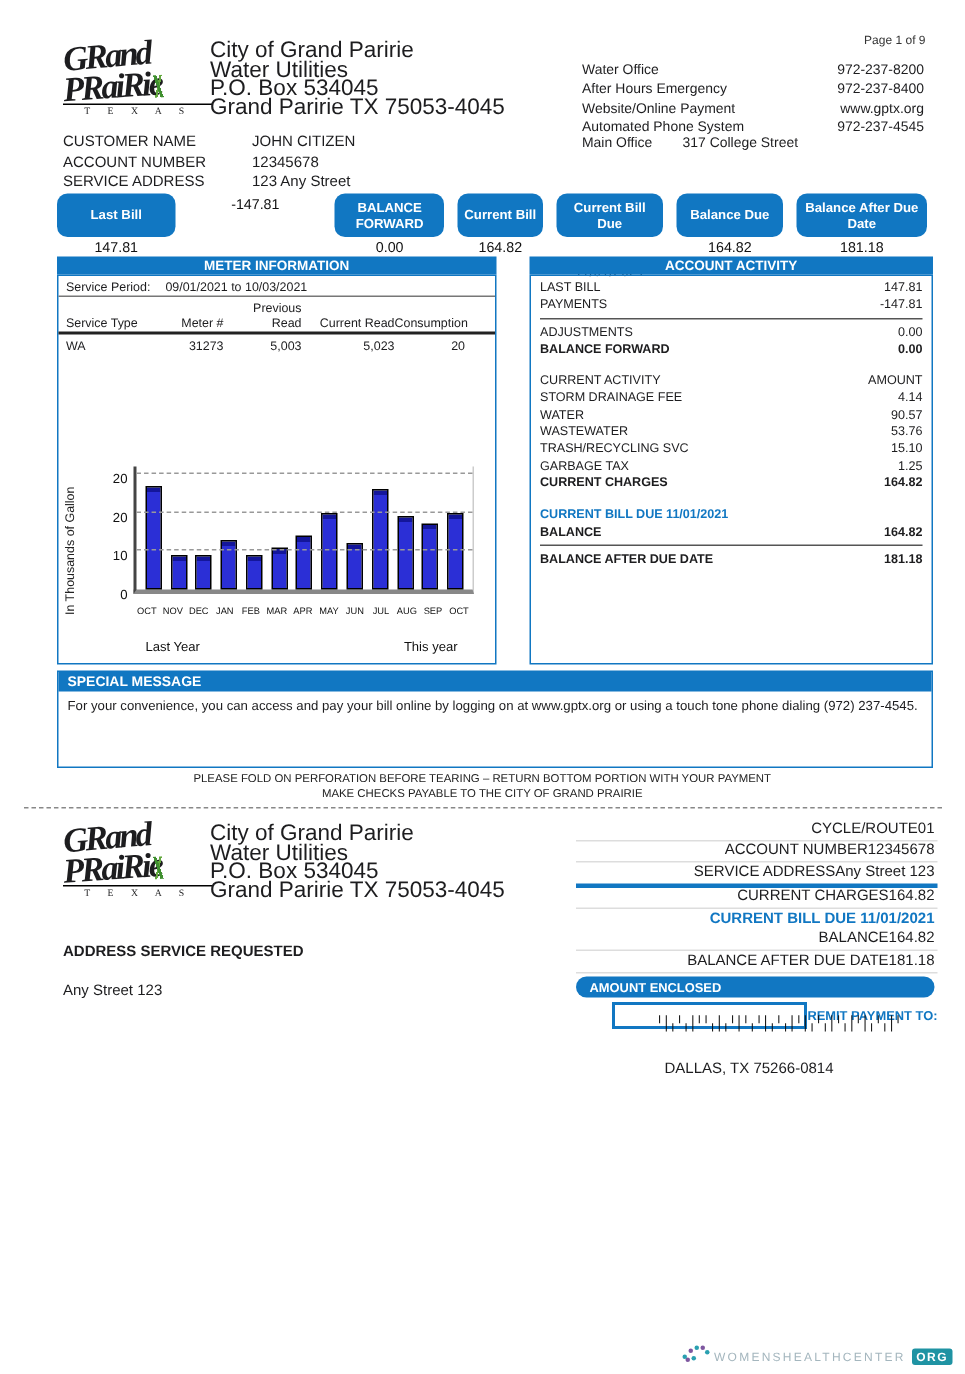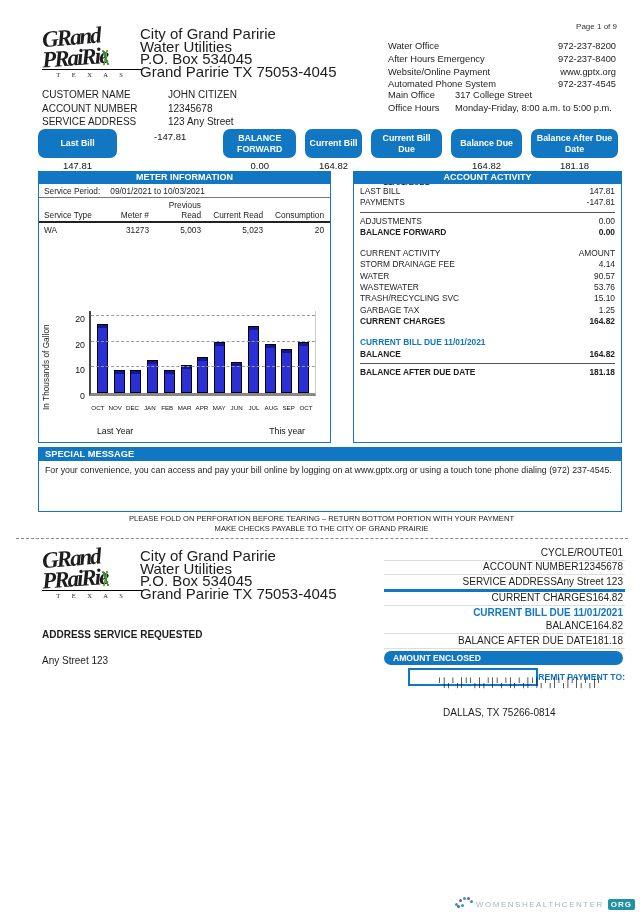--- a/index.html
+++ b/index.html
@@ -47,21 +47,21 @@
   .sec-body{border:1px solid #1177c2;height:260px;position:relative;box-sizing:border-box;}
 
   
   .svc-period{display:flex;gap:10px;font-size:8.3px;padding:2px 5px 1px;border-bottom:1px solid #777;}
   #m-head{display:flex;align-items:flex-end;font-size:8.3px;padding:2px 5px 1px;border-bottom:2px solid #222;}
   #m-row{display:flex;font-size:8.3px;padding:2px 5px;}
   .mc0{width:57px;text-align:left;}
   .mc1{width:48px;text-align:right;}
   .mc2{width:52px;text-align:right;}
   .mc3{width:62px;text-align:right;}
-  .mc4{width:61px;text-align:right;}
+  .mc4{width:47px;text-align:right;}
 
   
   #chart{position:absolute;left:2px;top:114px;width:286px;height:142px;}
   #ylabel{position:absolute;left:10px;bottom:30px;transform:rotate(-90deg);transform-origin:left bottom;
           font-size:8.3px;white-space:nowrap;color:#222;}
   #plot{position:absolute;left:48px;bottom:44px;width:224px;height:82px;
         border-left:2px solid #444;border-bottom:3px solid #888;border-right:1px solid #ccc;}
   .grid{position:absolute;left:0;right:0;border-top:1px dashed #999;height:0;}
   #bars{position:absolute;left:0;right:0;top:0;bottom:0;display:flex;align-items:flex-end;
         justify-content:space-evenly;}
@@ -166,24 +166,20 @@
   <div class="cust-row">
       <span class="k">SERVICE ADDRESS</span>
       <span>123 Any Street</span>
     </div>
 </div>
 
 <div class="abs" style="left:388px;top:89px;width:246px;">
   <div class="office-row">
       <span class="k">Main Office</span>
       <span>317 College Street</span>
-    </div>
-  <div class="office-row">
-      <span class="k">Office Hours</span>
-      <span>Monday-Friday, 8:00 a.m. to 5:00 p.m.</span>
     </div>
 </div>
 
 <div id="summary-row" class="abs" style="left:38px;top:129px;">
     <div class="sum-cell" style="flex: 1 1 0px;">
       <div class="sum-box">Last Bill</div>
       <div class="sum-val">147.81</div>
     </div>
     <div class="sum-cell" style="flex: 1.12 1 0px;">
       <div class="sum-val">-147.81</div>

